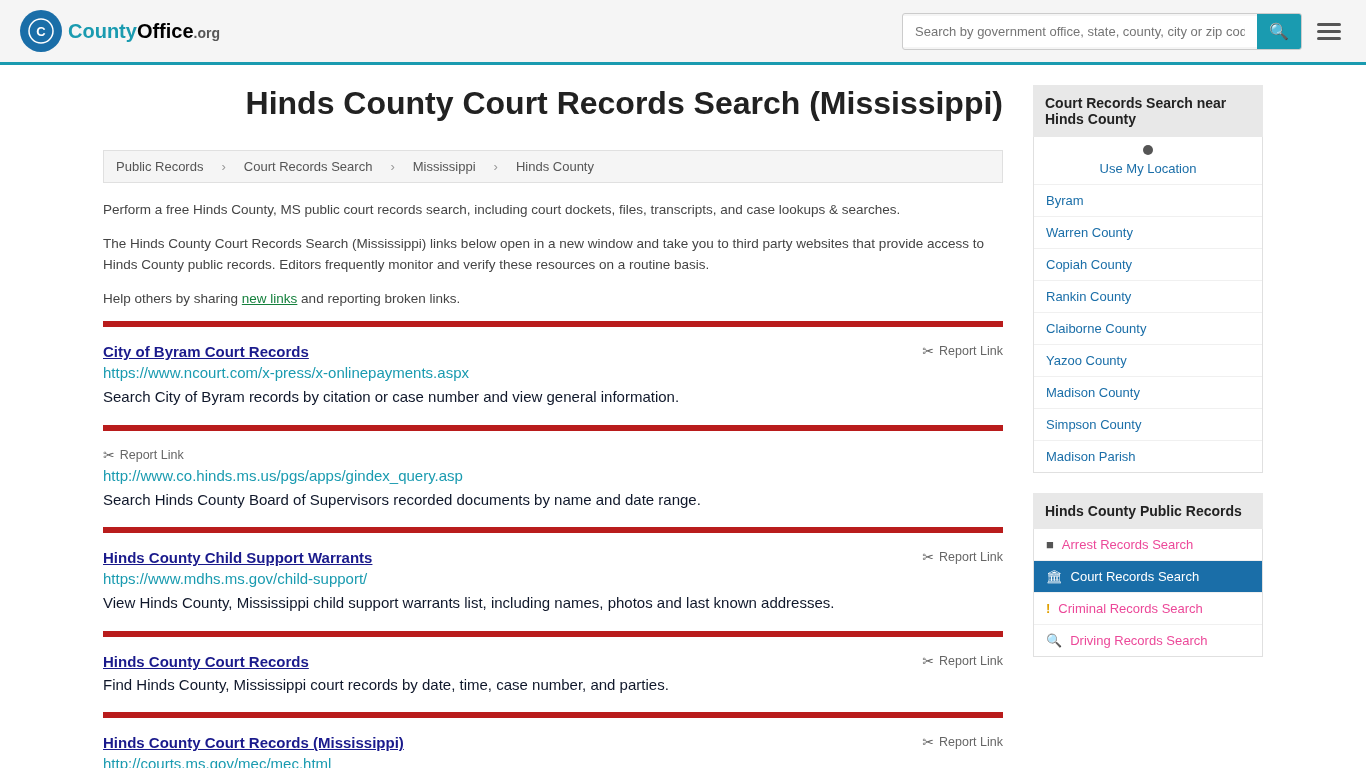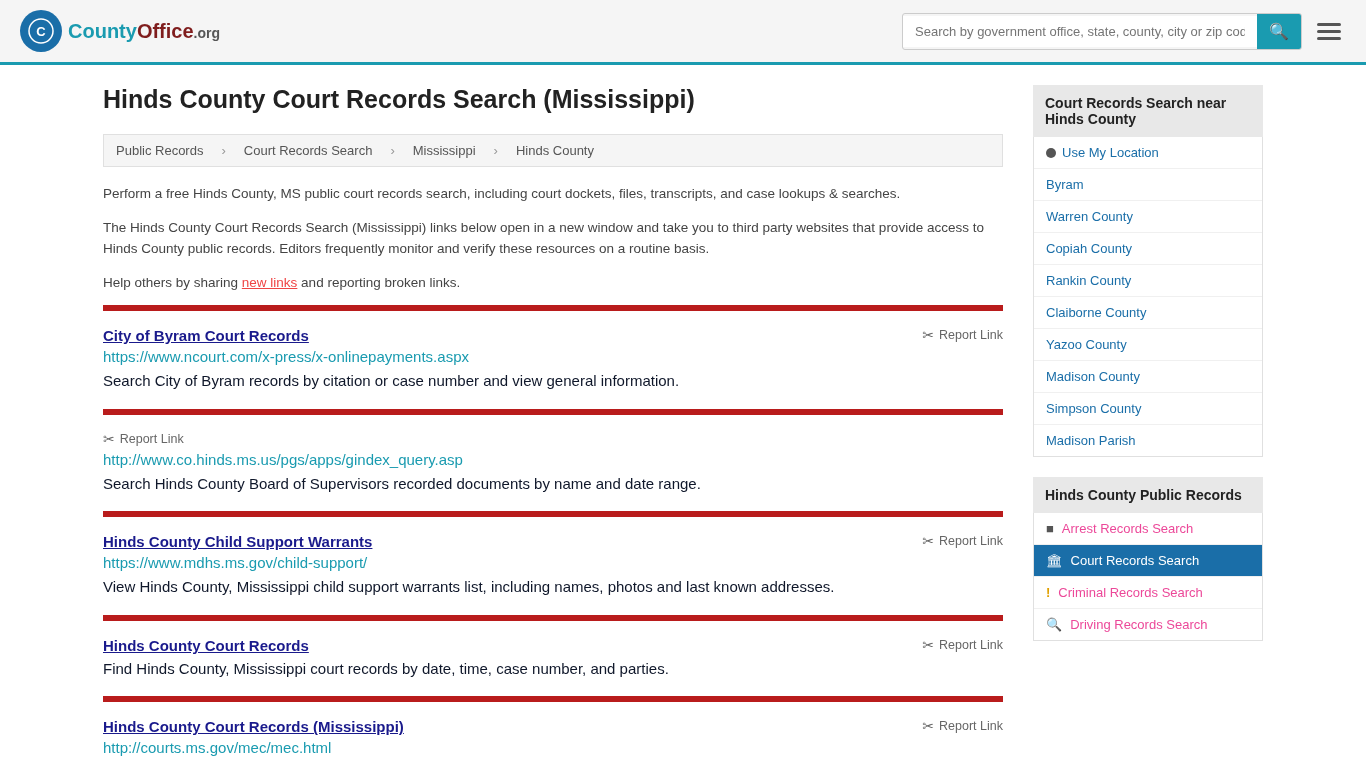--- a/index.html
+++ b/index.html
@@ -94,24 +94,25 @@
       padding: 20px 20px;
       display: flex;
       gap: 30px;
     }
 
     
     .content {
       flex: 1;
     }
     .page-title {
-      font-size: 25px;
+      font-size: 32px;
       font-weight: bold;
       color: #222;
-      margin-bottom: 20px;
+      margin-bottom: 28px;
+      text-align: right;
     }
     .breadcrumb {
       background: #f5f5f5;
       padding: 8px 12px;
       border: 1px solid #e0e0e0;
       font-size: 13px;
       color: #555;
       margin-bottom: 16px;
       display: flex;
       align-items: center;
@@ -124,21 +125,21 @@
     }
     .breadcrumb-sep { color: #999; }
 
     .description {
       font-size: 13.5px;
       line-height: 1.6;
       color: #444;
       margin-bottom: 12px;
     }
     .description a {
-      color: #ef4444;
+      color: #15803d;
       text-decoration: underline;
     }
 
     
     .result-card {
       border-top: 6px solid #b91c1c;
       padding: 16px 0;
     }
     .result-header {
       display: flex;
@@ -195,20 +196,21 @@
     }
     .sidebar-list {
       list-style: none;
       border: 1px solid #e0e0e0;
       border-top: none;
     }
     .sidebar-list li {
       padding: 8px 12px;
       border-bottom: 1px solid #f0f0f0;
       font-size: 13px;
+      flex-direction: column;
     }
     .sidebar-list li:last-child { border-bottom: none; }
     .sidebar-list li a {
       color: #1a6ea8;
       text-decoration: none;
     }
     .sidebar-list li.use-location {
       display: flex;
       align-items: center;
       gap: 6px;
@@ -262,21 +264,21 @@
 
 <header class="header">
   <div class="logo-area">
     <div class="logo-circle">
       <svg width="26" height="26" viewBox="0 0 26 26" fill="none">
         <circle cx="13" cy="13" r="12" fill="#1a6ea8" stroke="white" stroke-width="1.5"></circle>
         <text x="13" y="18" text-anchor="middle" fill="white" font-size="13" font-family="Arial" font-weight="bold">C</text>
       </svg>
     </div>
     <div class="logo-text">
-      <span>County</span><span style="color:#7f1d1d">Office</span><span style="font-size:14px;color:#555;">.org</span>
+      <span>County</span><span style="color:#000000">Office</span><span style="font-size:14px;color:#555;">.org</span>
     </div>
   </div>
   <div class="header-right">
     <div class="search-bar">
       <input type="text" placeholder="Search by government office, state, county, city or zip code" style="">
       <button class="search-btn">🔍</button>
     </div>
     <button class="menu-btn">
       <span></span>
       <span></span>

